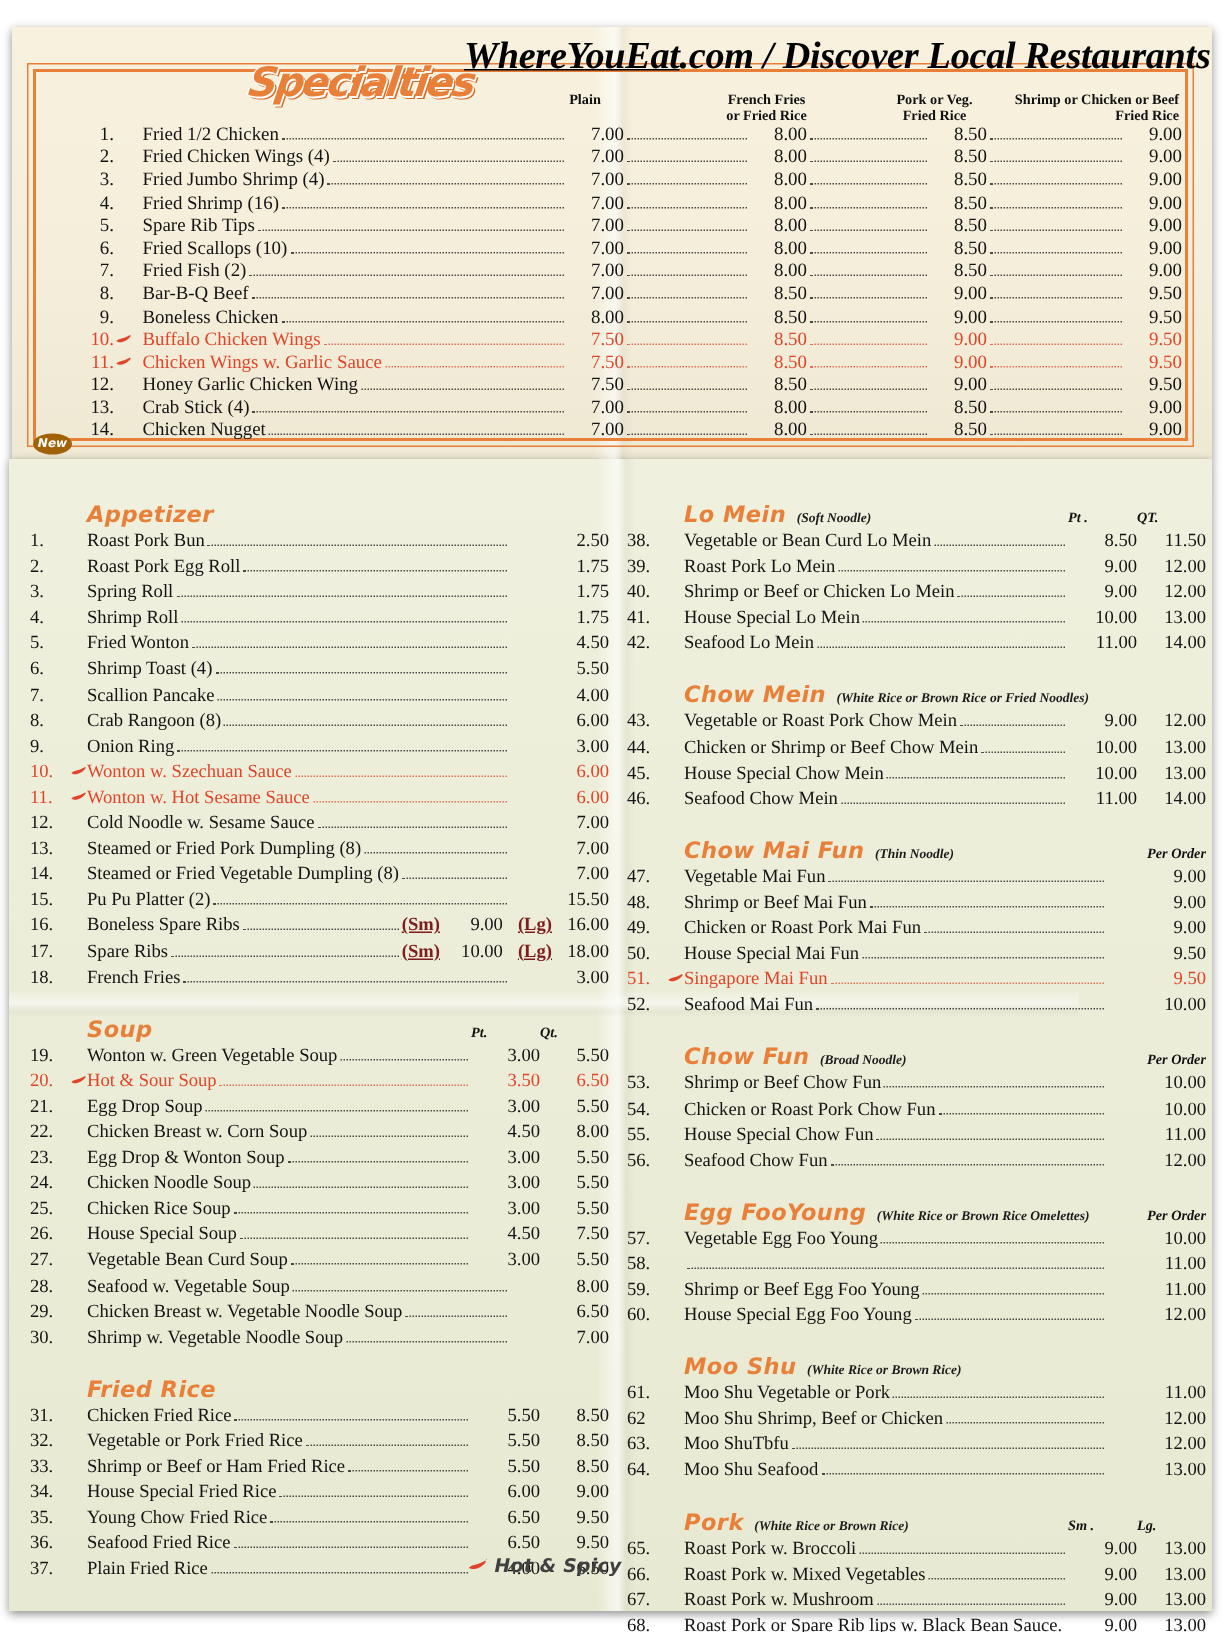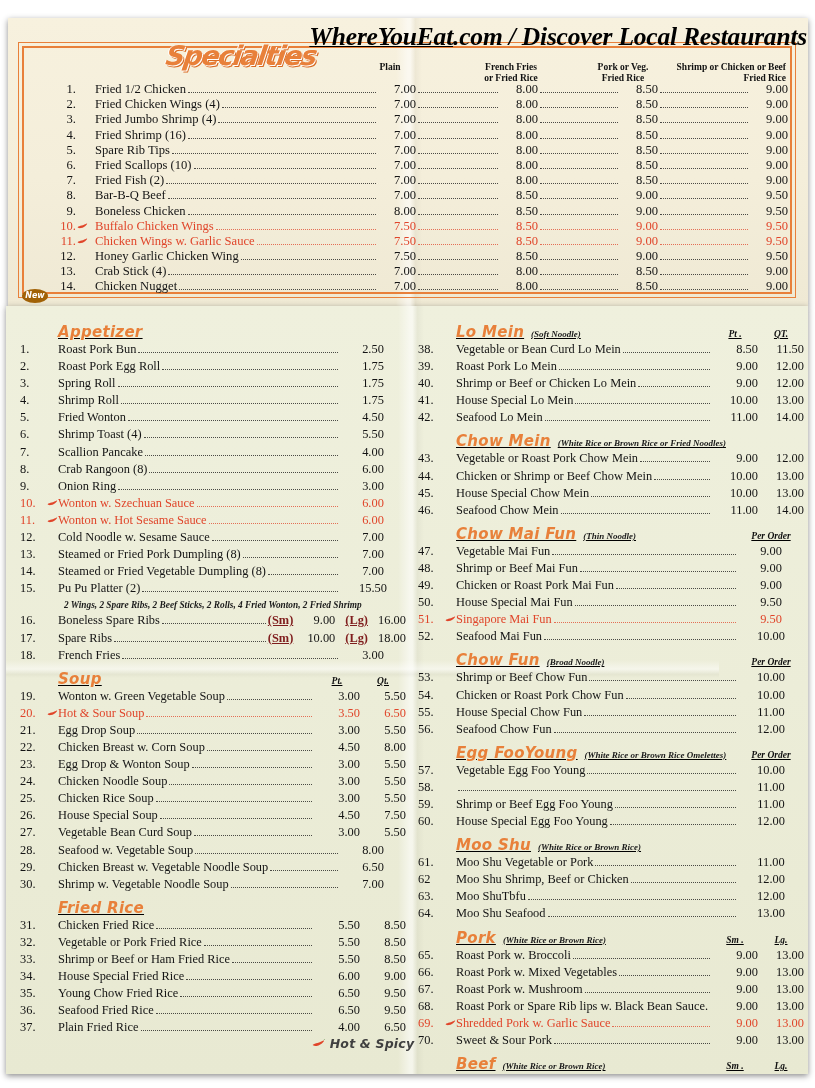--- a/index.html
+++ b/index.html
@@ -101,54 +101,54 @@
   .col-pk  { flex: 0 0 120px; display: flex; align-items: baseline; }
   .col-sh  { flex: 0 0 130px; display: flex; align-items: baseline; }
 
   
   #body-left  { position: absolute; left: 14px; top: 318px; width: 392px; z-index: 20; }
   #body-right { position: absolute; left: 412px; top: 318px; width: 392px; z-index: 20; }
 
   .sec { margin-bottom: 2px; }
   .sec-head {
     display: flex; align-items: baseline; padding-left: 44px;
-    margin-top: 5px; margin-bottom: 1px; text-decoration: underline;
+    margin-top: 16px; margin-bottom: 1px;
   }
   .sec-title {
     font-family: "DejaVu Sans", sans-serif;
     font-style: italic; font-weight: bold;
     font-size: 15px; color: #e8803a; letter-spacing: .3px;
   }
   .sec-sub {
     font-family: "Liberation Serif", serif;
     font-weight: bold; font-style: italic;
     font-size: 9px; color: #1b1b1b; margin-left: 7px;
   }
   .sec-cols {
     margin-left: auto; display: flex;
     font-family: "Liberation Serif", serif;
     font-weight: bold; font-style: italic; font-size: 9.5px; color: #111;
   }
-  .sec-cols span { display: inline-block; text-align: center; }
+  .sec-cols span { display: inline-block; }
   .cw1 { width: 46px; }
   .cw2 { width: 46px; }
   .cwp { width: 66px; text-align: right; }
 
   .row {
     display: flex; align-items: baseline;
     font-size: 12.4px; color: #141414;
     height: 17.1px;
   }
   .row.hot { color: #e0452a; }
   .r-num { width: 32px; text-align: left; padding-left: 6px; }
   .r-pep { width: 12px; text-align: center; font-size: 9px; }
   .r-name { white-space: nowrap; }
   .p1 { width: 46px; text-align: right; }
   .p2 { width: 46px; text-align: right; }
-  .ponly { width: 66px; text-align: center; }
+  .ponly { width: 66px; text-align: right; }
   .note {
     font-family: "Liberation Serif", serif;
     font-style: italic; font-weight: bold;
     font-size: 9.3px; color: #1a1a1a;
     padding-left: 50px; height: 15px; line-height: 15px;
   }
   .szlbl { color: #7f1d1d; font-weight: bold; text-decoration: underline; }
 
   #hotspicy {
     position: absolute; left: 0; right: 0; top: 1036px;
@@ -585,21 +585,20 @@
           <span class="dots"></span>
           <span class="ponly">7.00</span>
         </div>
         <div class="row">
           <span class="r-num">15.</span>
           <span class="r-pep"></span>
           <span class="r-name">Pu Pu Platter (2)</span>
           <span class="dots"></span>
           <span class="ponly">15.50</span>
         </div>
-        <div class="note">2 Wings, 2 Spare Ribs, 2 Beef Sticks, 2 Rolls, 4 Fried Wonton, 2 Fried Shrimp</div>
         <div class="row">
           <span class="r-num">16.</span>
           <span class="r-pep"></span>
           <span class="r-name">Boneless Spare Ribs</span>
           <span class="dots"></span>
           <span class="szlbl">(Sm)</span>
           <span style="width:42px;text-align:right;display:inline-block">9.00</span>
           <span class="szlbl" style="padding-left:10px">(Lg)</span>
           <span style="width:38px;text-align:right;display:inline-block">16.00</span>
         </div>

